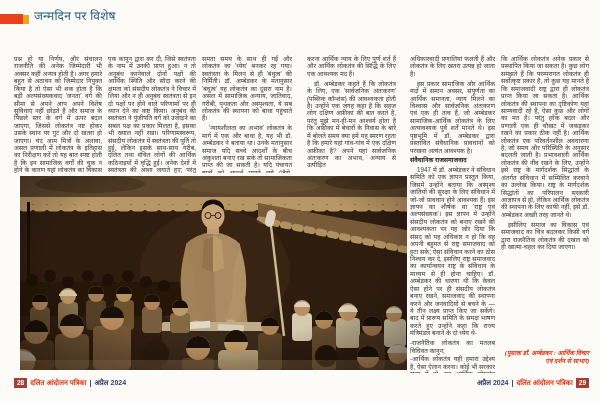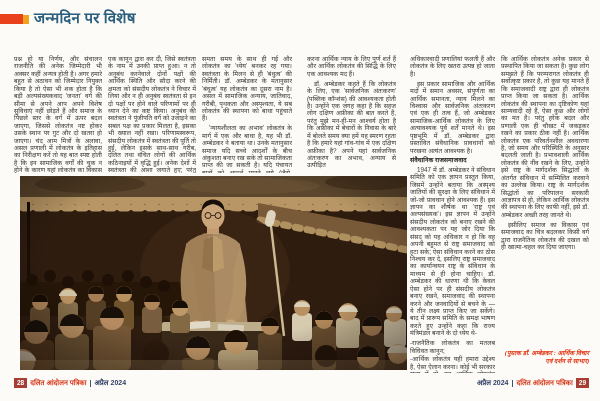--- a/index.html
+++ b/index.html
@@ -1,21 +1,21 @@
 <!DOCTYPE html>
 <html lang="hi"><head>
 <meta charset="utf-8">
 <style>
   html,body{margin:0;padding:0;background:#ffffff;}
   .spread{position:relative;width:600px;height:401px;background:#fcfbf7;overflow:hidden;
           font-family:"Liberation Sans","DejaVu Sans",sans-serif;}
   
   .tag-bar{position:absolute;left:0;top:14px;width:23px;height:10px;background:#e8411b;}
   .tag-square{position:absolute;left:23px;top:14.5px;width:6px;height:9px;background:#f2a31d;}
-  .tag-title{position:absolute;left:34px;top:7px;margin:0;font-size:15px;font-weight:bold;
+  .tag-title{position:absolute;left:34px;top:7px;margin:0;font-size:12px;font-weight:normal;
              color:#2a5f7d;letter-spacing:.2px;}
   
   .col{position:absolute;top:55px;font-size:6.3px;line-height:1.18;color:#3b3b3b;
        text-align:justify;overflow:hidden;word-break:break-word;}
   .col p{margin:0 0 2.5px 0;}
   .col p.indent{text-indent:7px;}
   .col .subhead{font-weight:bold;color:#1e1e1e;margin:2px 0 2px 0;text-indent:0;}
   .col .bullet{margin:0 0 1.5px 0;}
   .c1{left:14px;width:88px;height:118px;}
   .c2{left:108px;width:88px;height:118px;}

